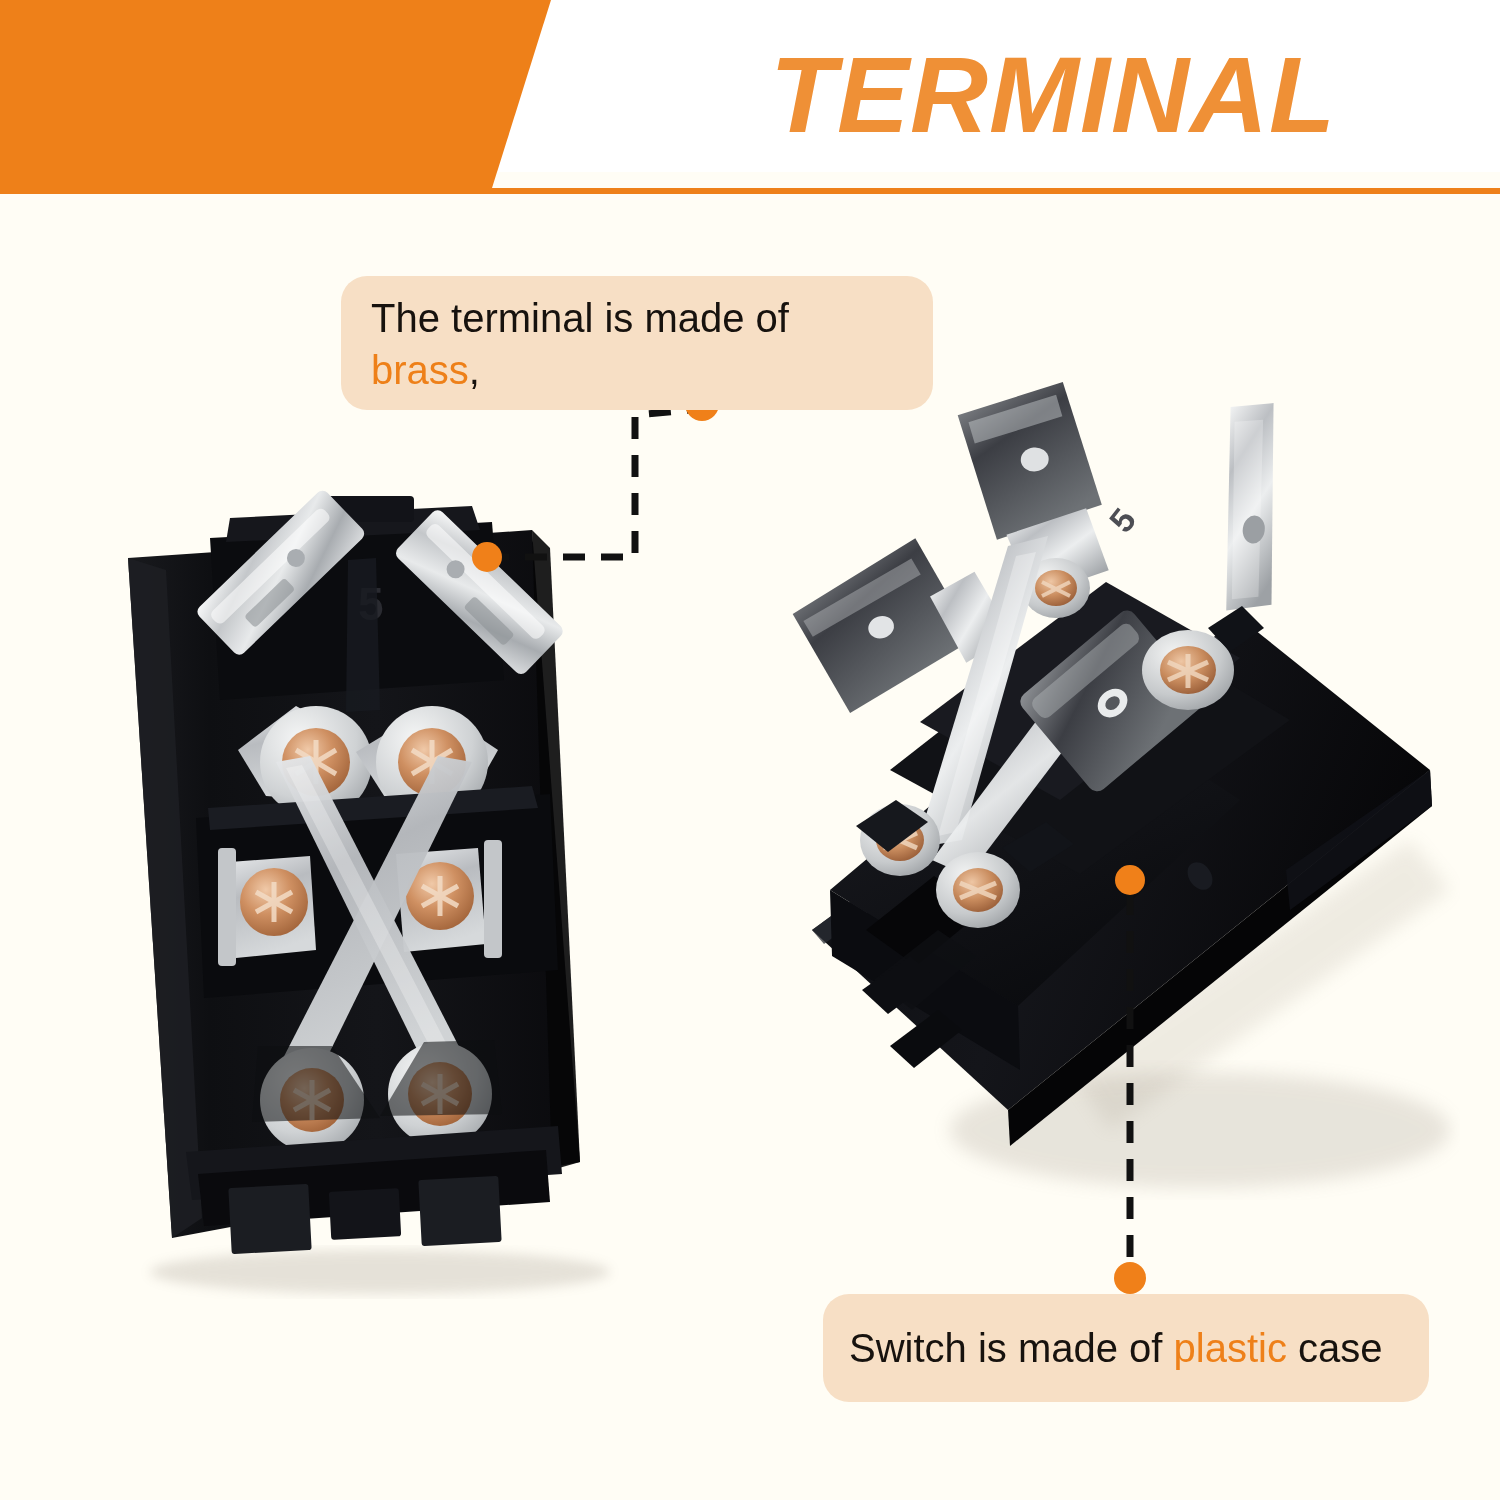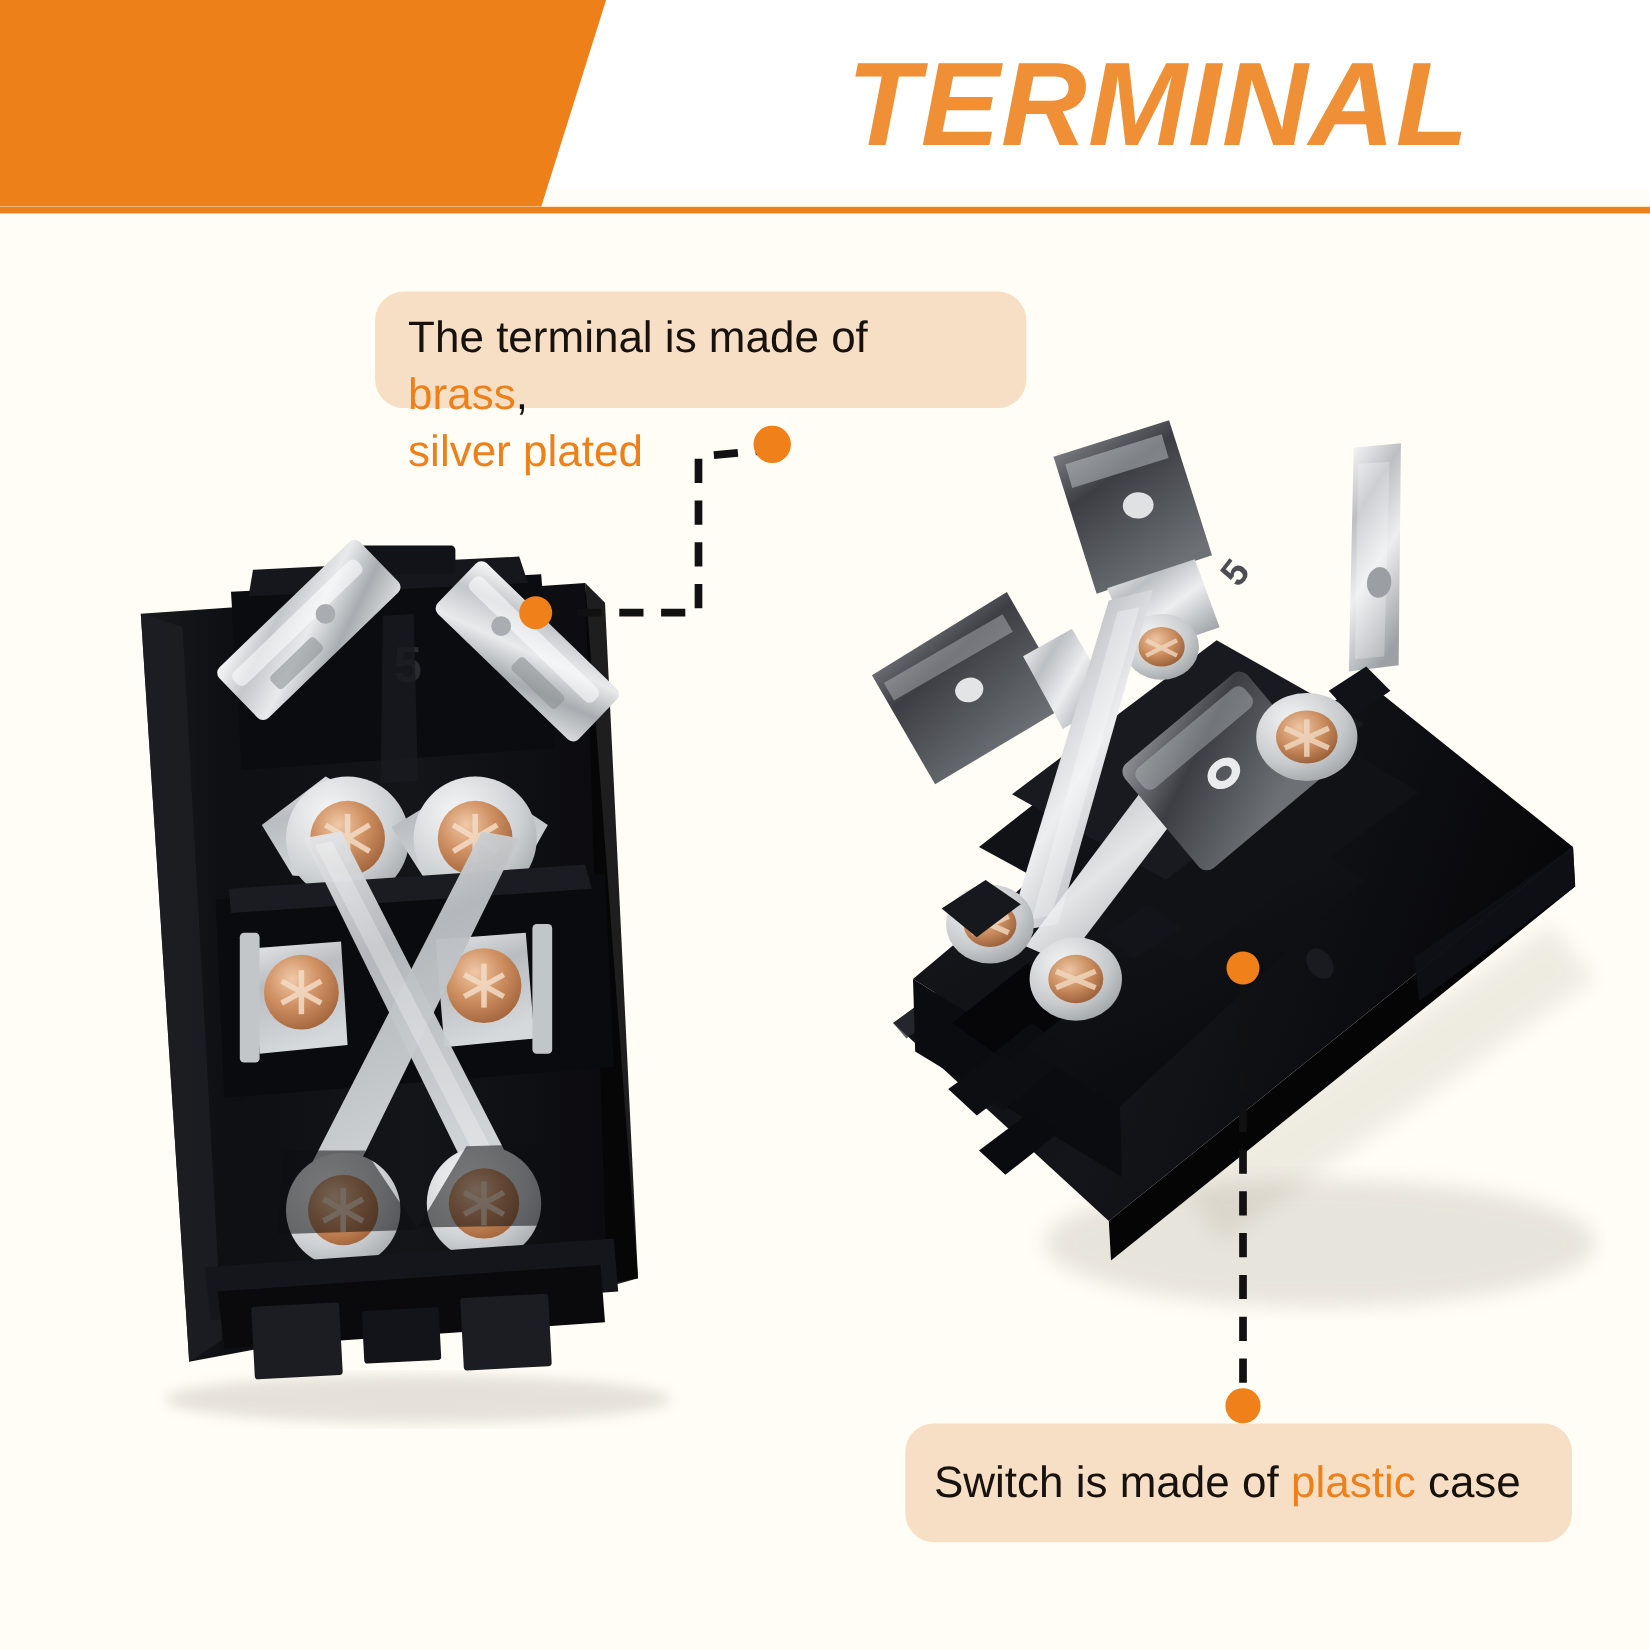--- a/index.html
+++ b/index.html
@@ -60,22 +60,22 @@
   }
   .callout-text {
     color: #17120e;
     font-size: 40px;
     line-height: 1.30;
     font-weight: normal;
   }
   .hl { color: #ee8019; }
 
   #callout-terminal {
-    left: 341px; top: 265px;
-    width: 592px; height: 106px;
+    left: 341px; top: 276px;
+    width: 592px; height: 134px;
     padding: 16px 26px 0 30px;
   }
   #callout-plastic {
     left: 823px; top: 1294px;
     width: 606px; height: 108px;
     padding: 0 26px;
     display: flex; align-items: center; text-align: center;
   }
 
   
@@ -385,21 +385,20 @@
     <circle class="dot" cx="702" cy="404" r="17"></circle>
 
     <line class="dash" x1="1130" y1="893" x2="1130" y2="1270"></line>
     <circle class="dot" cx="1130" cy="880" r="15"></circle>
     <circle class="dot" cx="1130" cy="1278" r="16"></circle>
   </svg>
 
   <div class="callout" id="callout-terminal">
     <div class="callout-text">
       <span>The terminal is made of </span><span class="hl">brass</span><span>,</span><br>
-      <span class="hl">silver plated</span>
     </div>
   </div>
 
   <div class="callout" id="callout-plastic">
     <div class="callout-text">
       <span>Switch is made of </span><span class="hl">plastic</span><span> case</span>
     </div>
   </div>
 
 </div>

